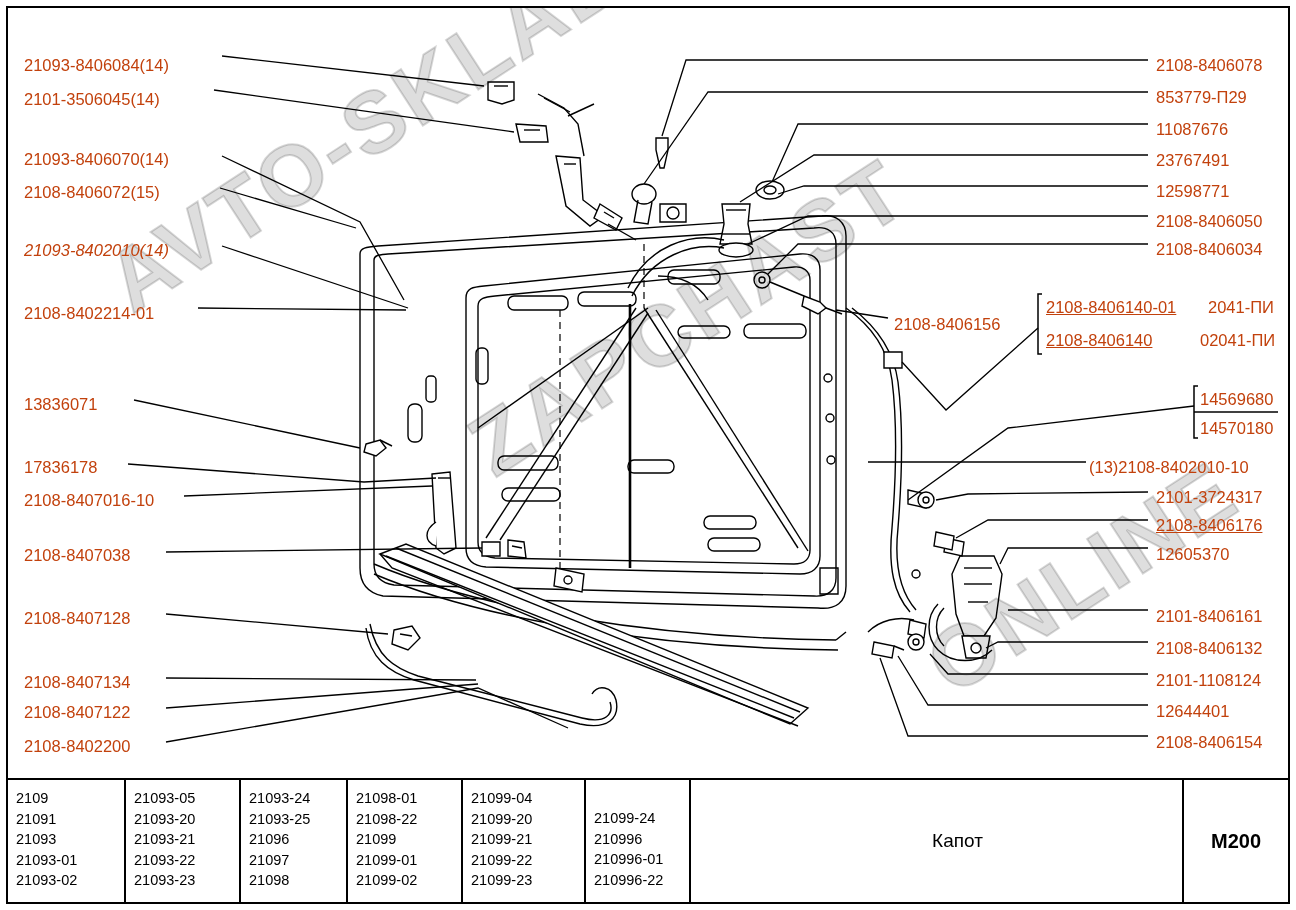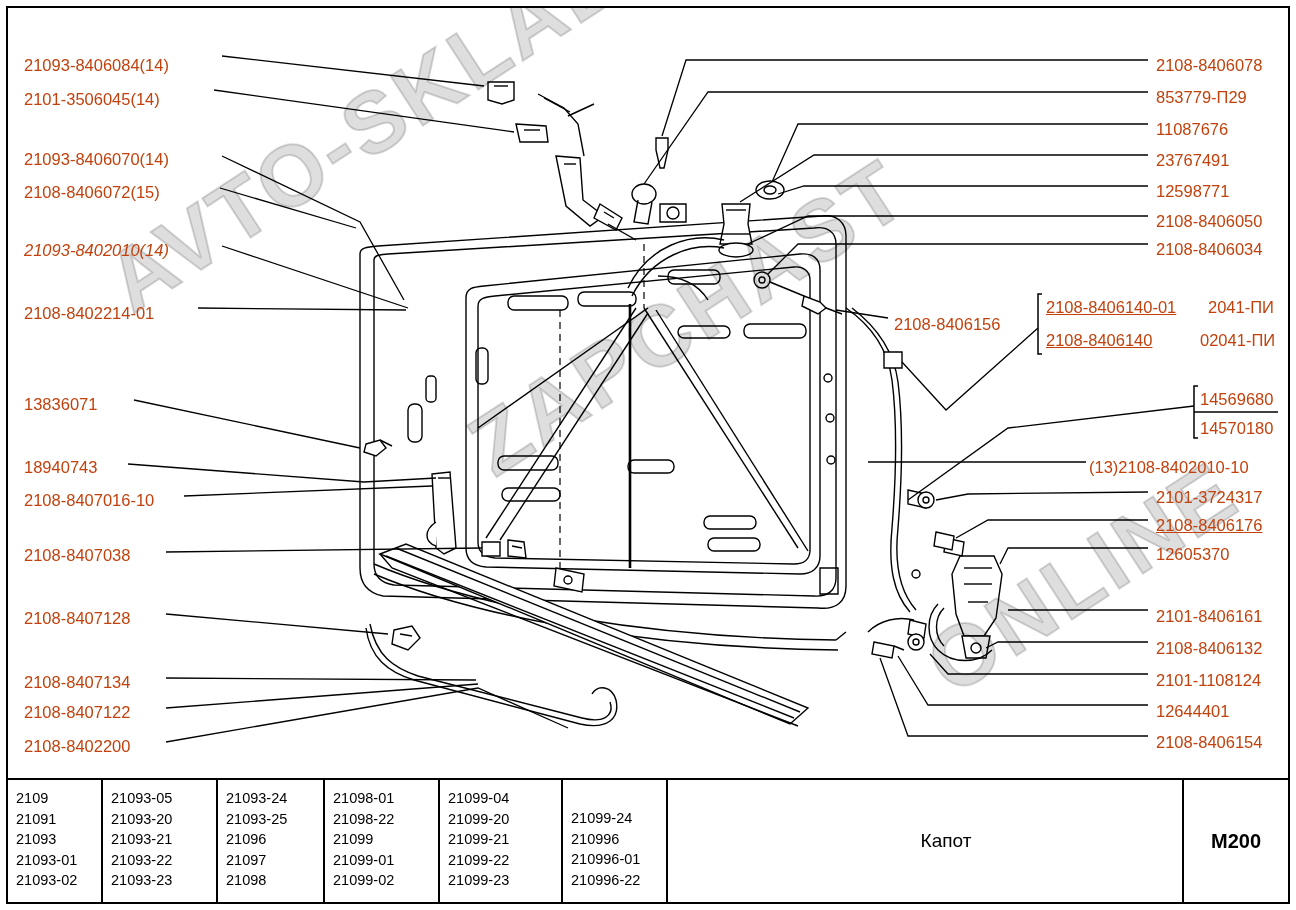--- a/index.html
+++ b/index.html
@@ -62,21 +62,21 @@
     border-top: 2px solid #000;
   }
   .tbl-inner { display: flex; height: 100%; width: 100%; }
   .col {
     border-right: 2px solid #000;
     padding: 8px 0 0 8px;
     font-size: 14.5px;
     line-height: 20.5px;
   }
   .col:last-child { border-right: none; }
-  .c1 { width: 95px; }
+  .c1 { width: 118px; }
   .c2 { width: 115px; }
   .c3 { width: 107px; }
   .c4 { width: 115px; }
   .c5 { width: 123px; }
   .c6 { width: 105px; padding-top: 28px; }
   .c7 { flex: 1; display: flex; align-items: center; justify-content: center; padding: 0; margin-left: 42px; }
   .c8 { width: 104px; display: flex; align-items: center; justify-content: center; padding: 0; border-radius: 9px; }
   .title-name { font-size: 19px; }
   .code-name { font-size: 20px; font-weight: bold; }
   .cell { white-space: nowrap; }
@@ -284,21 +284,21 @@
     </div>
 
     <div>
       <div class="lbl" style="left:16px; top:48px;">21093-8406084(14)</div>
       <div class="lbl" style="left:16px; top:82px;">2101-3506045(14)</div>
       <div class="lbl" style="left:16px; top:142px;">21093-8406070(14)</div>
       <div class="lbl" style="left:16px; top:175px;">2108-8406072(15)</div>
       <div class="lbl" style="left:16px; top:233px;font-style:italic;">21093-8402010(14)</div>
       <div class="lbl" style="left:16px; top:296px;">2108-8402214-01</div>
       <div class="lbl" style="left:16px; top:387px;">13836071</div>
-      <div class="lbl" style="left:16px; top:450px;">18940743</div>
+      <div class="lbl" style="left:16px; top:450px;">17836178</div>
       <div class="lbl" style="left:16px; top:483px;">2108-8407016-10</div>
       <div class="lbl" style="left:16px; top:538px;">2108-8407038</div>
       <div class="lbl" style="left:16px; top:601px;">2108-8407128</div>
       <div class="lbl" style="left:16px; top:665px;">2108-8407134</div>
       <div class="lbl" style="left:16px; top:695px;">2108-8407122</div>
       <div class="lbl" style="left:16px; top:729px;">2108-8402200</div>
     </div>
 
     <div>
       <div class="lbl" style="left:1148px; top:48px;">2108-8406078</div>

